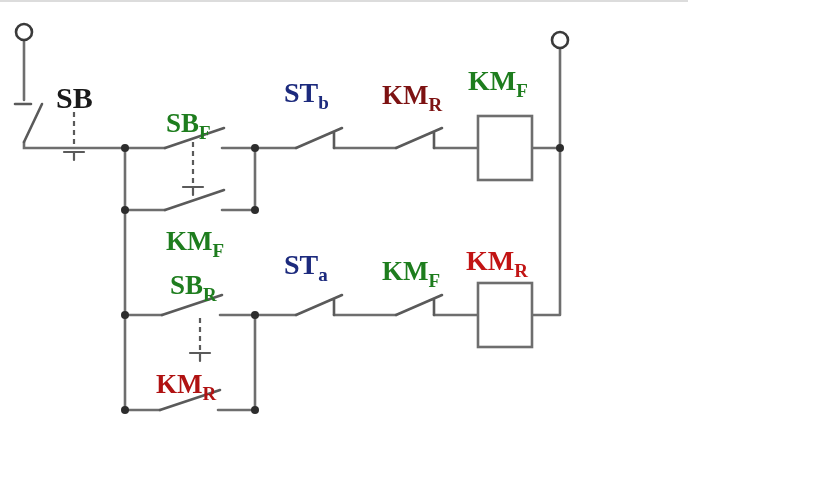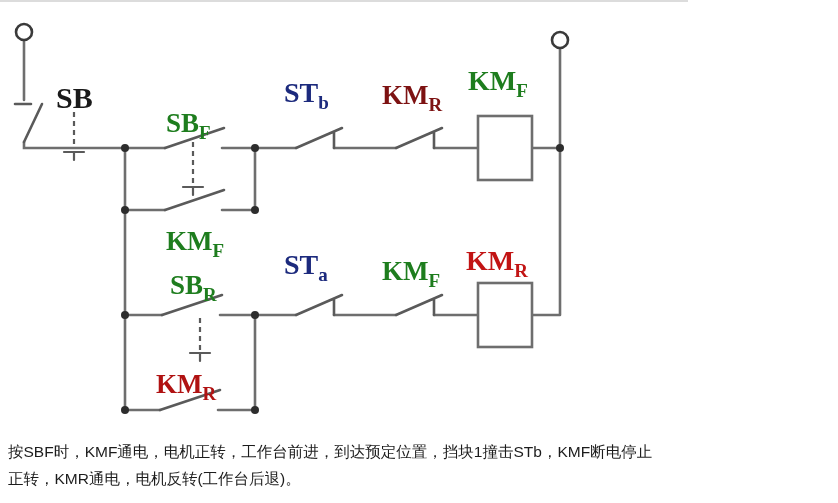--- a/index.html
+++ b/index.html
@@ -132,17 +132,13 @@
 
     <text class="lbl" x="466" y="270" font-size="28" fill="#c21414">
       <tspan>KM</tspan><tspan font-size="19" dy="7">R</tspan>
     </text>
 
     <text class="lbl" x="156" y="393" font-size="27" fill="#b01212">
       <tspan>KM</tspan><tspan font-size="19" dy="7">R</tspan>
     </text>
   </svg>
 
-  <div class="caption">
-    <p>按SBF时，KMF通电，电机正转，工作台前进，到达预定位置，挡块1撞击STb，KMF断电停止</p>
-    <p>正转，KMR通电，电机反转(工作台后退)。</p>
-  </div>
 </div>
 
 </body></html>

